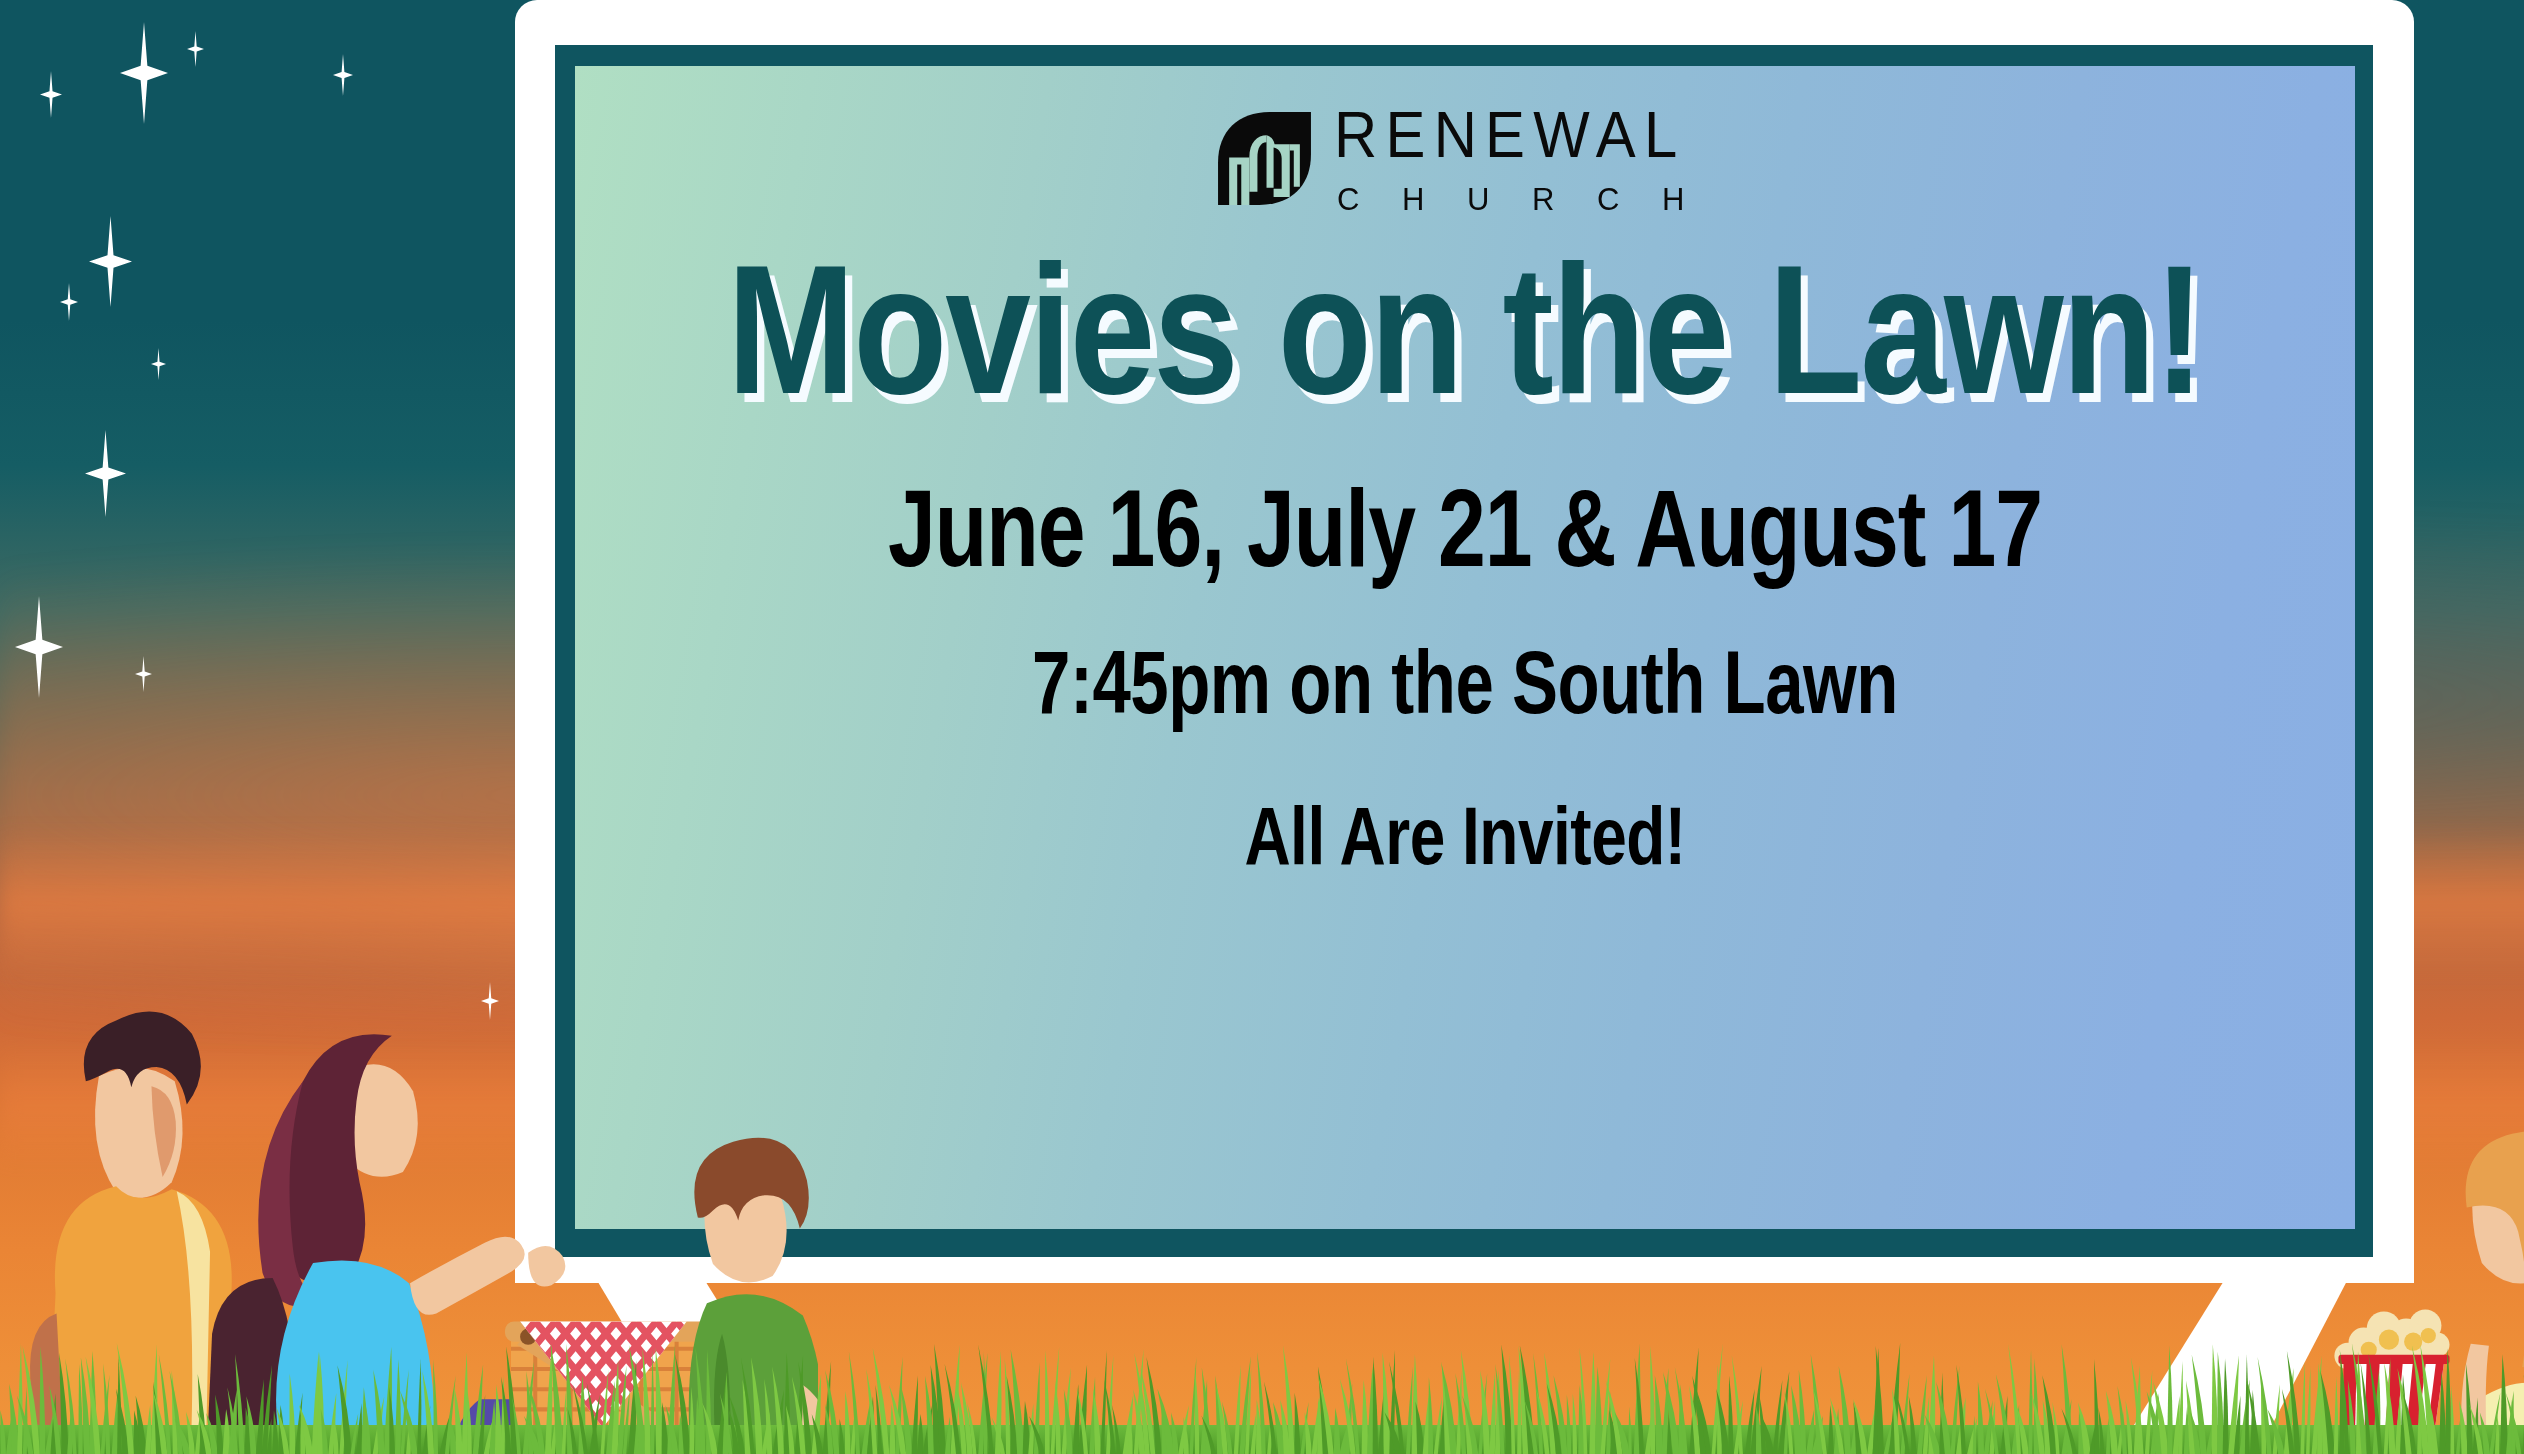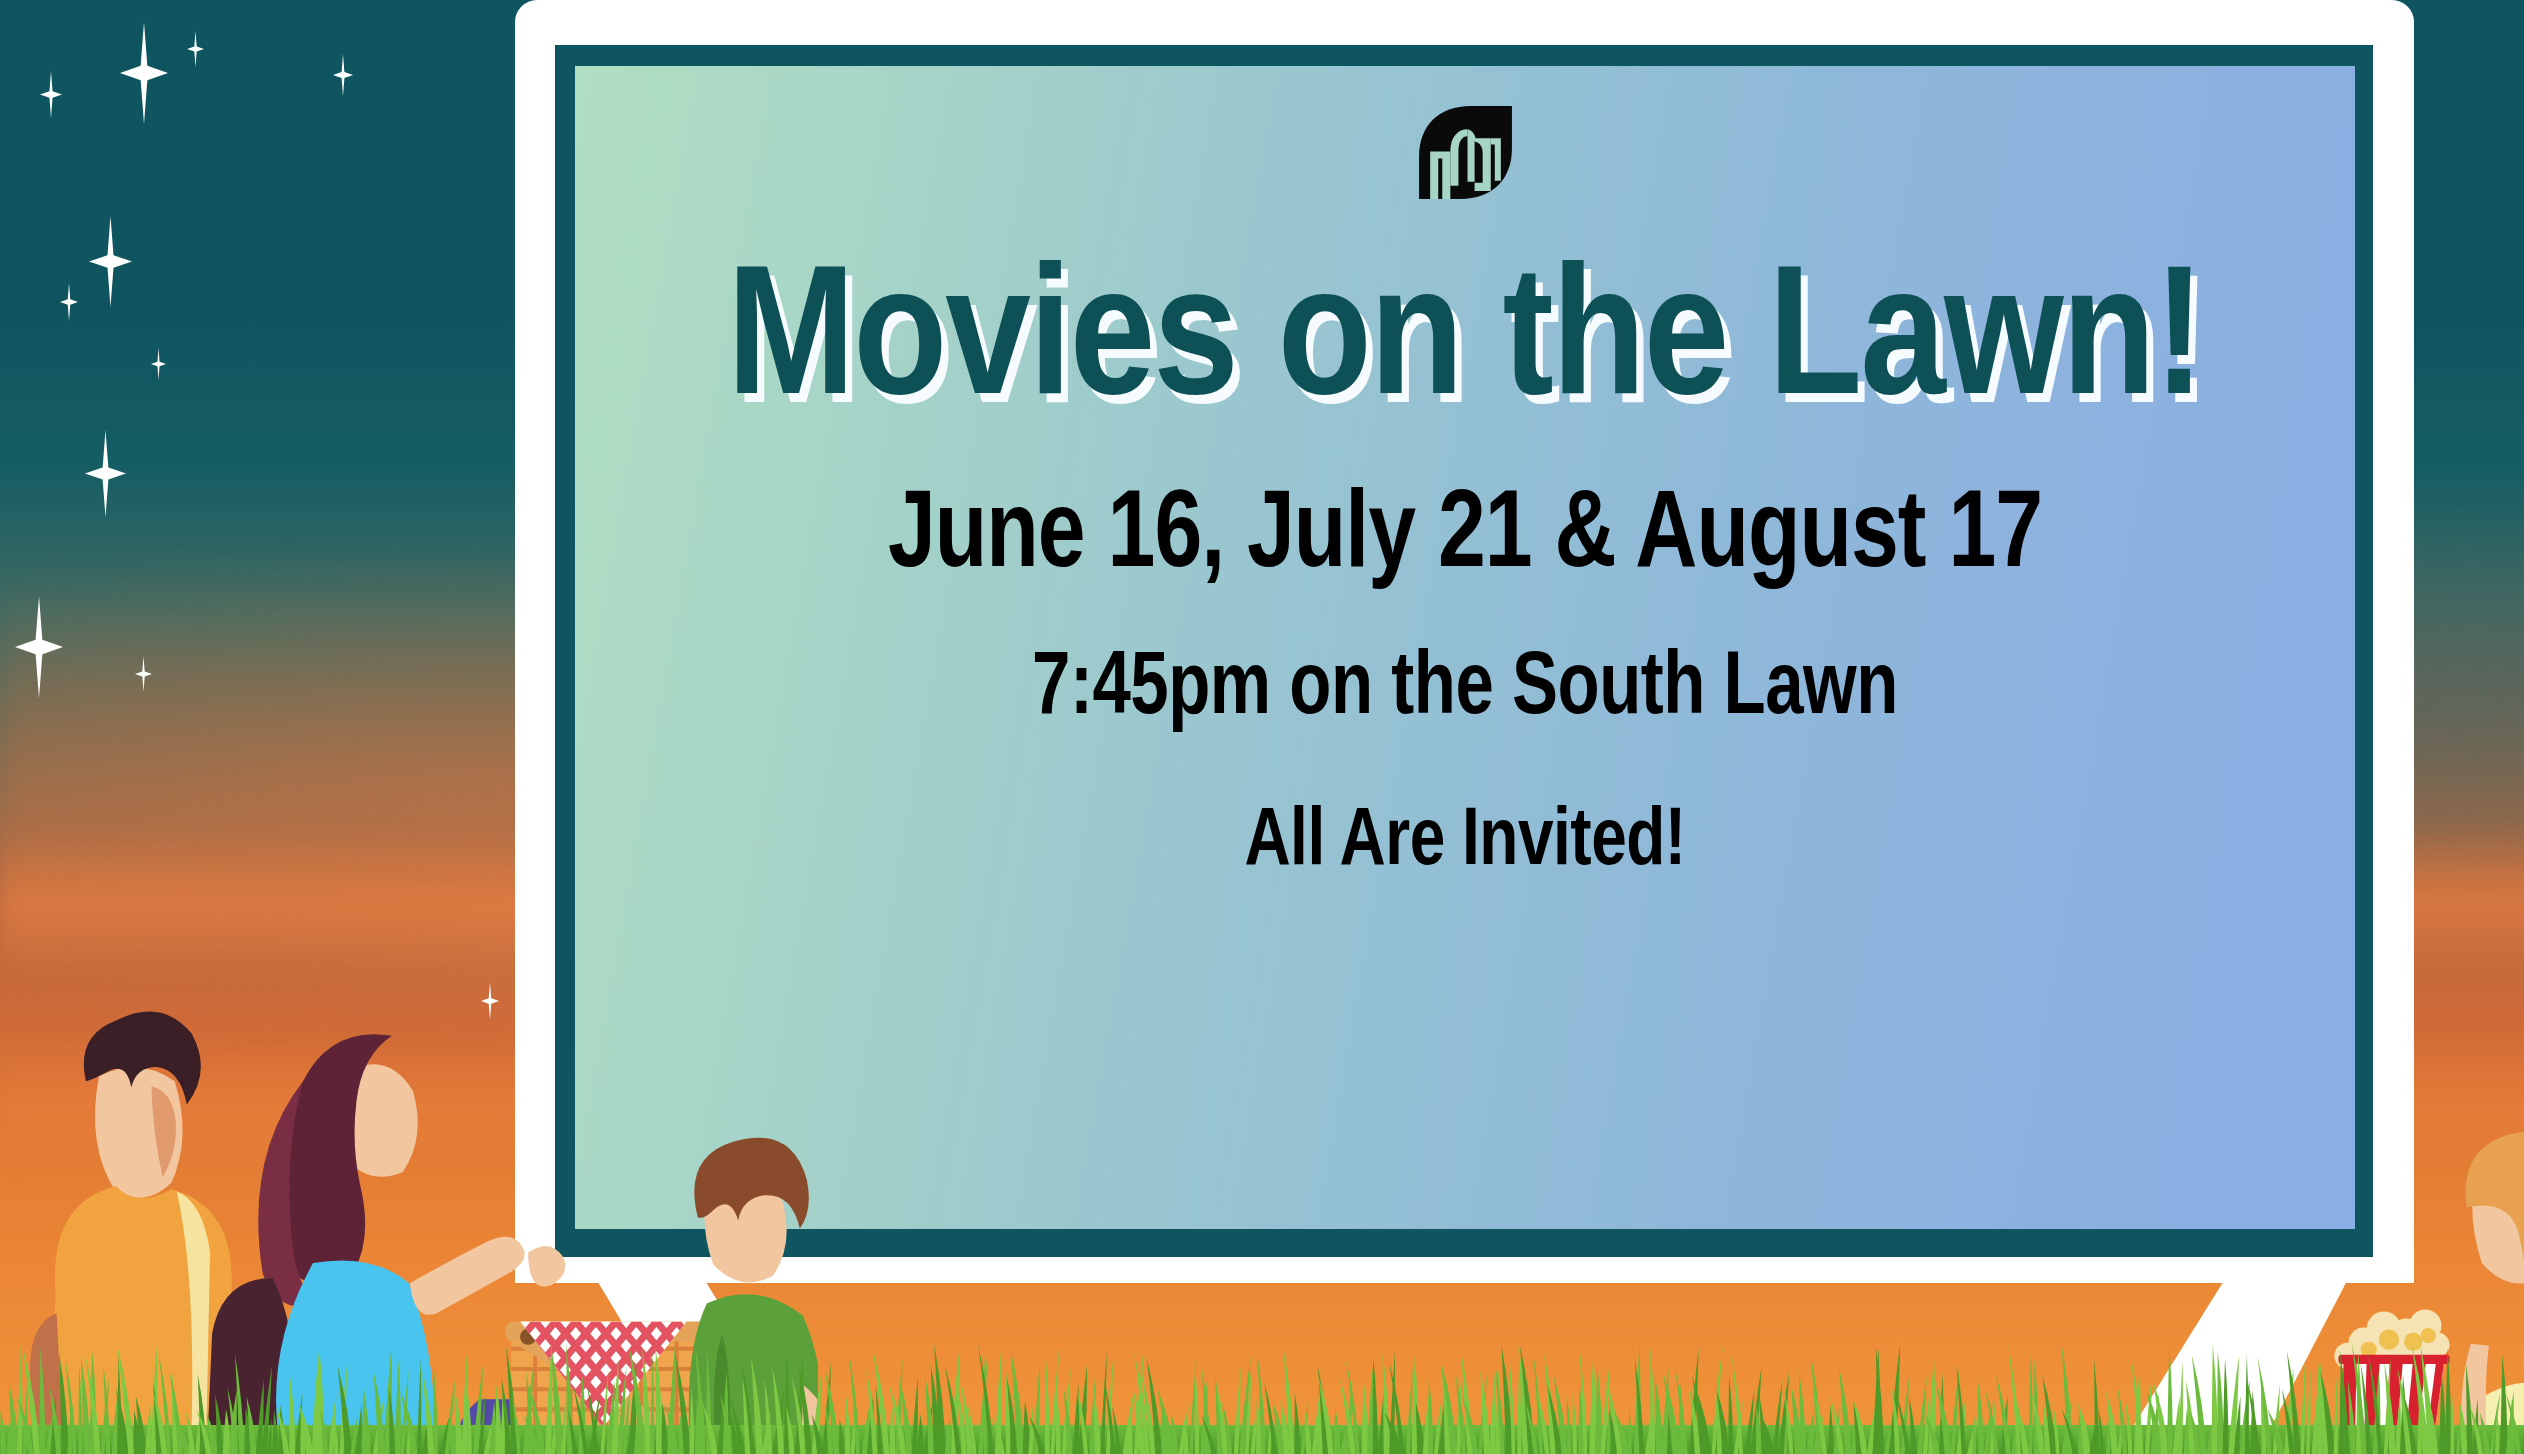--- a/index.html
+++ b/index.html
@@ -193,20 +193,24 @@
             M 30 192 L 30 98 L 70 98 L 70 192 L 54 192 L 54 112 L 46 112 L 46 192 Z"></path>
           <path fill="#a6d4c5" d="
             M 70 98 C 70 68 86 54 104 54 L 104 68 C 92 68 86 80 86 98 L 86 166 L 70 166 Z"></path>
           <path fill="#a6d4c5" d="
             M 104 54 L 104 158 L 118 158 L 118 78 C 128 80 134 88 134 100
             L 134 160 L 118 160 L 118 176 L 150 176 L 150 72 L 120 72
             C 118 62 112 56 104 54 Z"></path>
           <path fill="#a6d4c5" d="
             M 150 72 L 170 72 L 170 156 L 158 156 L 158 84 L 150 84 Z"></path>
         </svg>
+      </span>
+      <span class="logo-text">
+        <span class="logo-word">RENEWAL</span>
+        <span class="logo-sub">C H U R C H</span>
       </span>
     </div>
 
     <div class="headline">Movies on the Lawn!</div>
     <div class="sub1">June 16, July 21 &amp; August 17</div>
     <div class="sub2">7:45pm on the South Lawn</div>
     <div class="sub3">All Are Invited!</div>
   </div>
 
   <svg class="person" style="left:0; top:980px; width:818px; height:475px;" viewBox="0 0 1620 940">

